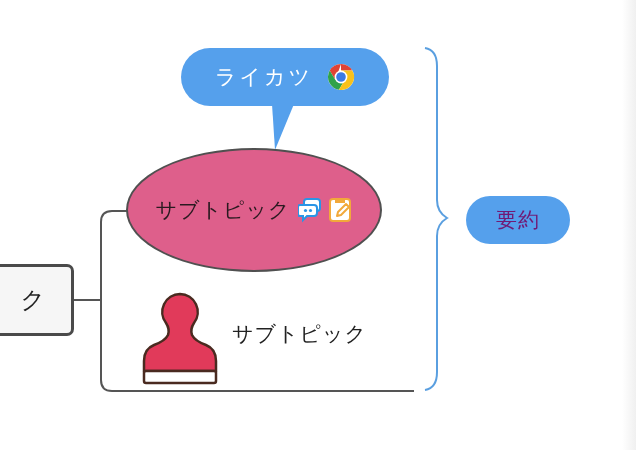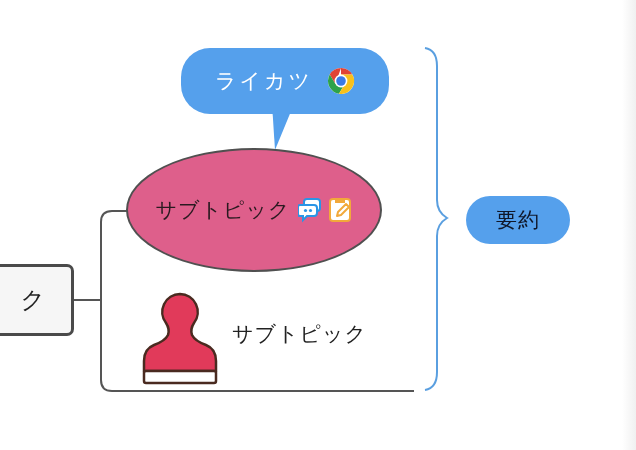--- a/index.html
+++ b/index.html
@@ -16,21 +16,21 @@
 
   .central-topic {
     position:absolute; left:-20px; top:264px; width:94px; height:72px;
     box-sizing:border-box; border:3px solid #4a4a4a; border-radius:7px;
     background:#f6f6f6;
     display:flex; align-items:center; justify-content:flex-end; padding-right:26px;
     font-size:24px; color:#222;
   }
 
   .callout {
-    position:absolute; left:181px; top:48px; width:208px; height:66px;
+    position:absolute; left:181px; top:48px; width:208px; height:58px;
     background:#55a0ec; border-radius:29px;
     display:flex; align-items:center; justify-content:center; gap:14px;
     color:#fff; font-family:"DejaVu Sans", sans-serif; font-size:21px; letter-spacing:3px;
   }
   .chrome-icon { width:28px; height:28px; display:inline-block; }
 
   .ellipse-topic {
     position:absolute; left:126px; top:148px; width:256px; height:124px;
     box-sizing:border-box; border:2px solid #505050; border-radius:50%;
     background:#de5f8b;
@@ -45,21 +45,21 @@
   }
   .stamp-icon { position:absolute; left:0; top:0; width:80px; height:96px; }
   .sub2-label {
     position:absolute; left:92px; top:30px; font-size:21px; color:#222; letter-spacing:1px;
   }
 
   .summary-pill {
     position:absolute; left:466px; top:196px; width:104px; height:48px;
     background:#55a0ec; border-radius:24px;
     display:flex; align-items:center; justify-content:center;
-    color:#0f172a; font-family:"DejaVu Sans", sans-serif; font-size:21px; letter-spacing:1px;
+    color:#701a75; font-family:"DejaVu Sans", sans-serif; font-size:21px; letter-spacing:1px;
   }
 </style>
 </head>
 <body>
 
 <div class="right-shade"></div>
 
 <svg class="lines" width="636" height="450">
 
   <line x1="74" y1="300" x2="101" y2="300" stroke="#555" stroke-width="2"></line>

